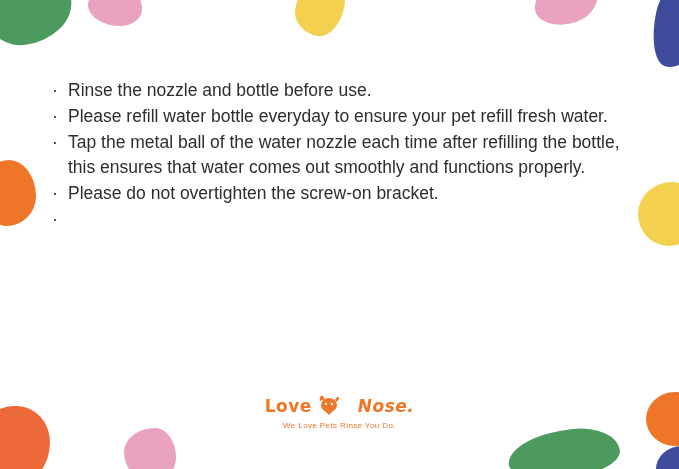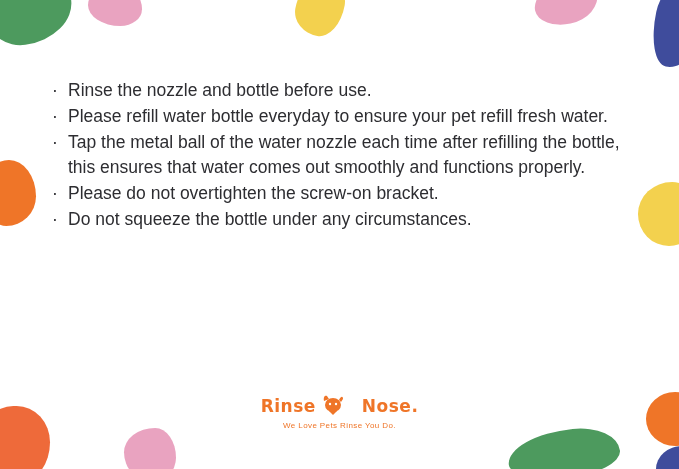--- a/index.html
+++ b/index.html
@@ -160,20 +160,21 @@
   .logo-word {
     font-family: "DejaVu Sans", sans-serif;
     font-size: 17px;
     font-weight: bold;
     color: #ef7528;
     letter-spacing: 0.5px;
     line-height: 20px;
   }
   .logo-word.second {
     margin-left: 16px;
+    font-style: italic;
   }
   .logo-mark {
     position: relative;
     width: 26px;
     height: 22px;
     margin: 0 -2px 0 2px;
   }
   .logo-tagline {
     margin-top: 5px;
     font-size: 8px;
@@ -214,28 +215,27 @@
       <li>
         <span class="bullet">·</span>
         <span>Tap the metal ball of the water nozzle each time after refilling the bottle, this ensures that water comes out smoothly and functions properly.</span>
       </li>
       <li>
         <span class="bullet">·</span>
         <span>Please do not overtighten the screw-on bracket.</span>
       </li>
       <li>
         <span class="bullet">·</span>
-        <span>Do not squeeze the bottle under any circumstances.</span>
       </li>
     </ul>
   </div>
 
   <div class="footer">
     <div class="logo-row">
-      <span class="logo-word">Rinse</span>
+      <span class="logo-word">Love</span>
       <span class="logo-mark">
         <svg width="26" height="22" viewBox="0 0 26 22" xmlns="http://www.w3.org/2000/svg">
           <path d="M4 7 C3 3, 5 1, 7 2 L9 5 Z" fill="#ef7528"></path>
           <path d="M19 6 C21 2, 23 2, 23 5 L21 8 Z" fill="#ef7528"></path>
           <ellipse cx="13" cy="11" rx="8" ry="7" fill="#ef7528"></ellipse>
           <circle cx="10" cy="10" r="1.2" fill="#ffffff"></circle>
           <circle cx="16" cy="10" r="1.2" fill="#ffffff"></circle>
           <path d="M9 17 L13 21 L17 17 Z" fill="#ef7528"></path>
         </svg>
       </span>

